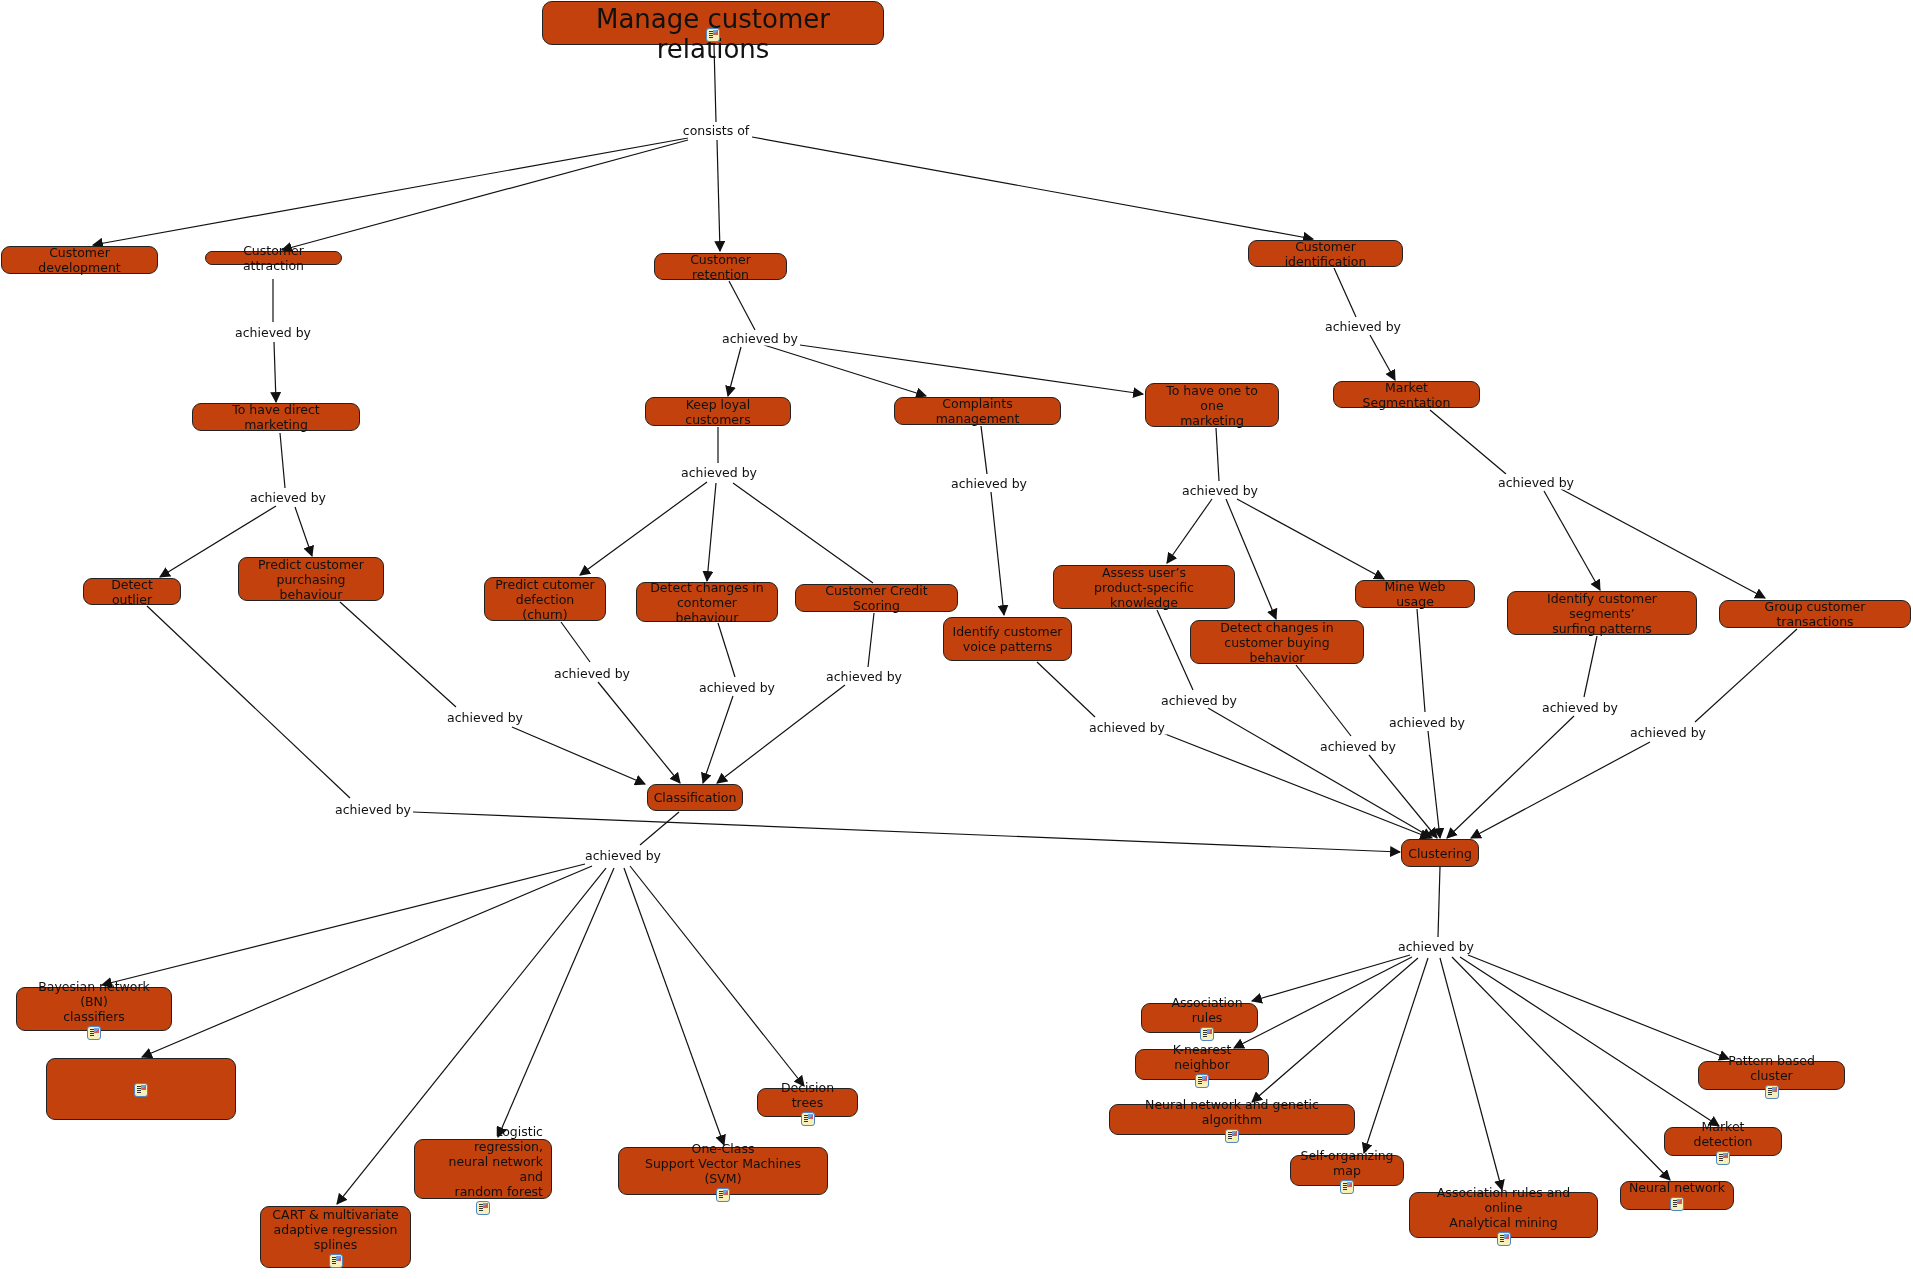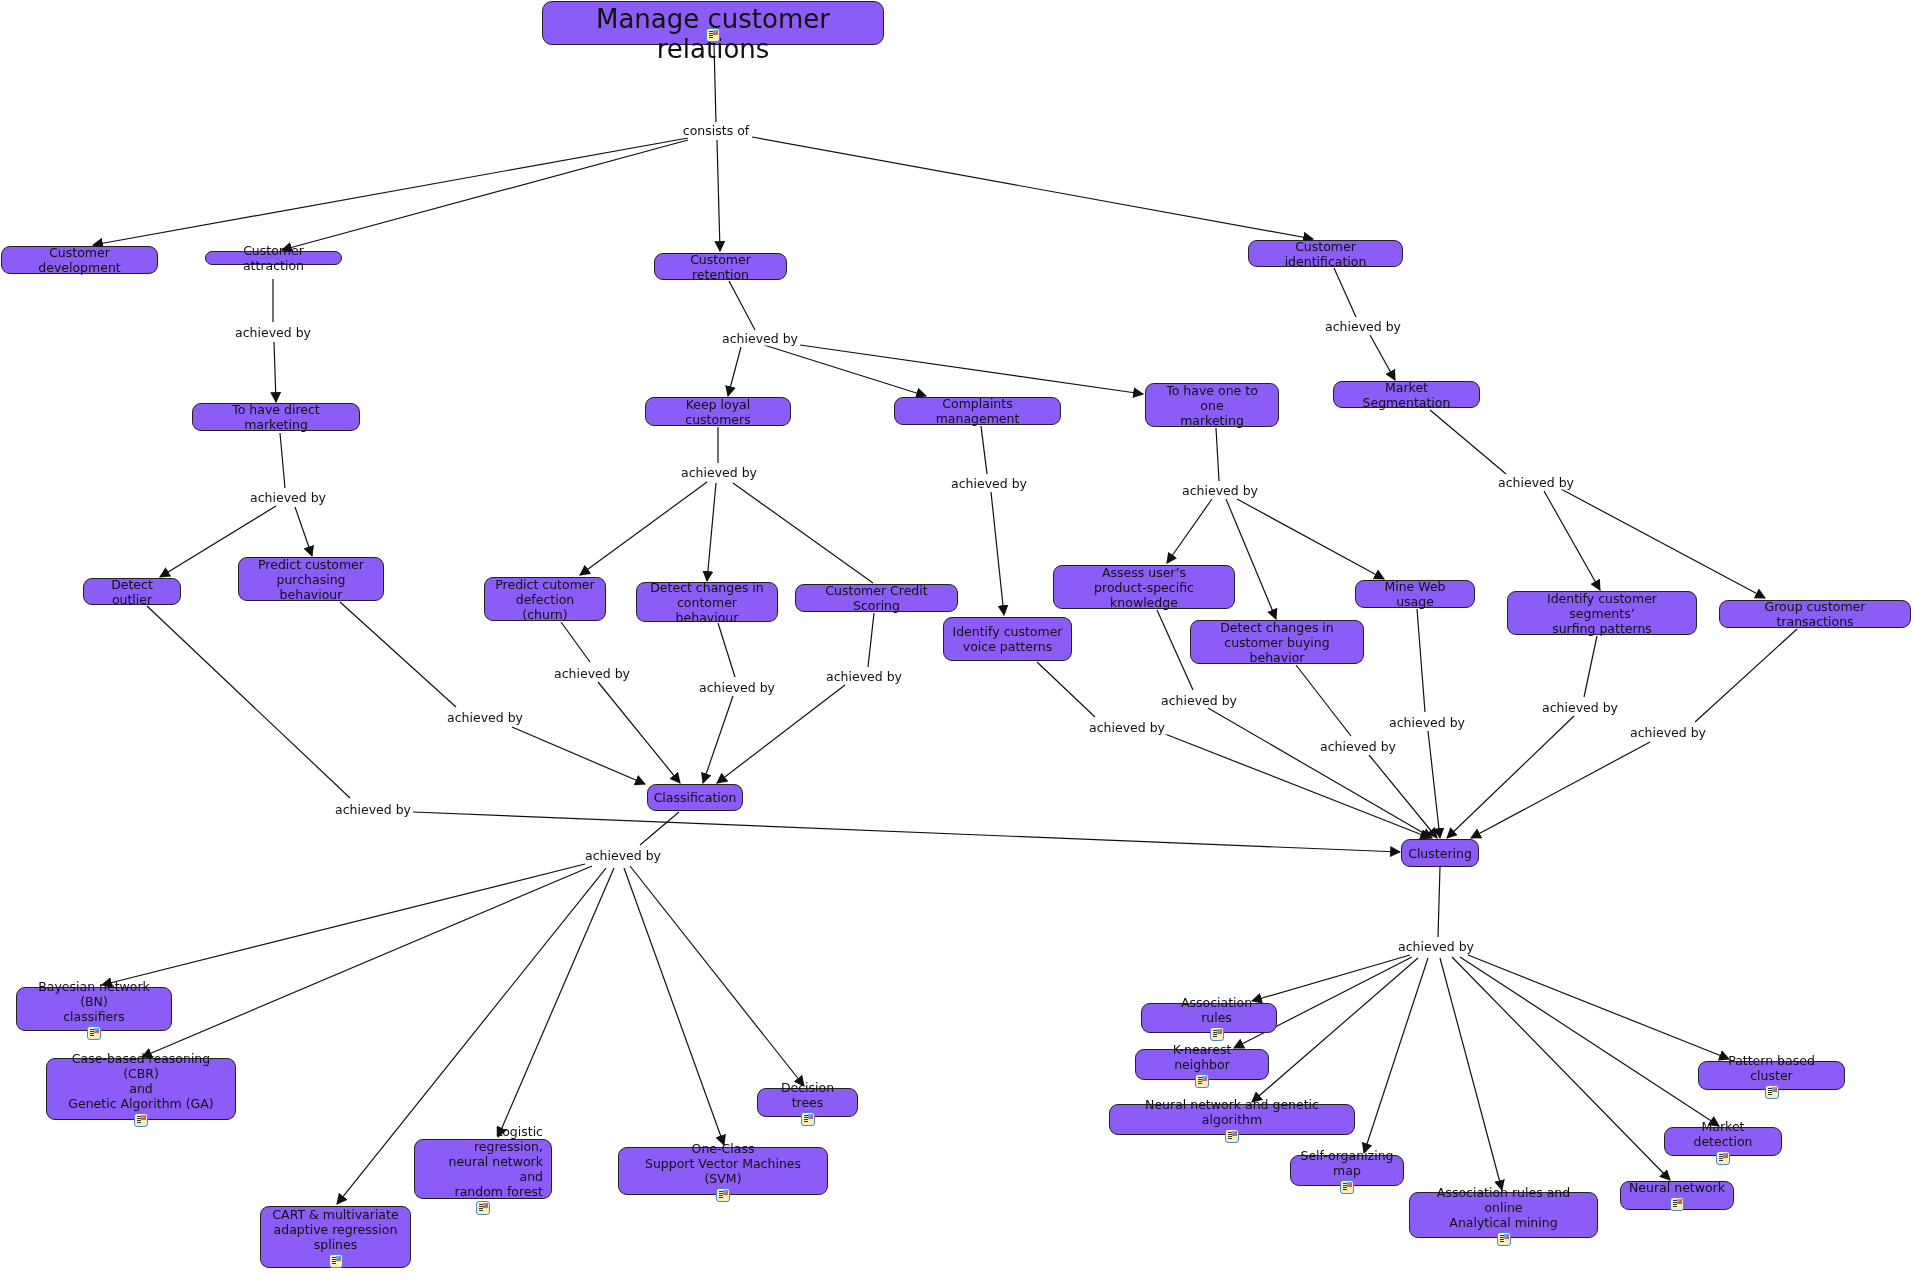--- a/index.html
+++ b/index.html
@@ -1,19 +1,19 @@
 <!DOCTYPE html>
 <html><head>
 <meta charset="utf-8">
 <style>
   html, body { margin:0; padding:0; background:#ffffff; }
   body { width:1913px; height:1279px; position:relative; overflow:hidden;
          font-family:"DejaVu Sans", sans-serif; color:#111; }
   #edges { position:absolute; left:0; top:0; width:1913px; height:1279px; }
-  .node { position:absolute; box-sizing:border-box; background:#8b5cf6;
+  .node { position:absolute; box-sizing:border-box; background:#c2410c;
           border:1.4px solid #222; border-radius:9px;
           display:flex; flex-direction:column; align-items:center; justify-content:center;
           font-size:12.5px; line-height:15px; text-align:center; padding:2px 8px; white-space:pre-line; }
   .node.title { font-size:26px; line-height:30px; padding:2px 8px 16px; border-radius:10px; justify-content:flex-start; }
   .node .lbl { white-space:pre-line; }
   .res { width:14px; height:14px; box-sizing:border-box; border:1.5px solid #4f86c6; border-radius:3px;
          background:#f6efb8; position:relative; margin-top:2px; flex:none; }
   .res::before { content:""; position:absolute; left:2px; top:2px; width:4px; height:7px;
          background:repeating-linear-gradient(#333 0 1px, transparent 1px 2px); }
   .res::after { content:""; position:absolute; right:1px; top:1px; width:5px; height:5px;
@@ -162,43 +162,40 @@
 <div class="node" style="left:647px;top:784px;width:96px;height:27px;">
   <span class="lbl">Classification</span></div>
 <div class="node" style="left:1401px;top:839px;width:78px;height:28px;">
   <span class="lbl">Clustering</span></div>
 
 <div class="node" style="left:16px;top:987px;width:156px;height:44px;">
   <span class="lbl">Bayesian network (BN)
 classifiers</span>
   <span class="res"></span></div>
 <div class="node" style="left:46px;top:1058px;width:190px;height:62px;">
-  <span class="lbl">Case-based reasoning (CBR)
-and
-Genetic Algorithm (GA)</span>
   <span class="res"></span></div>
 <div class="node" style="left:260px;top:1206px;width:151px;height:62px;">
   <span class="lbl">CART &amp; multivariate
 adaptive regression
 splines</span>
   <span class="res"></span></div>
 <div class="node" style="left:414px;top:1139px;width:138px;height:60px;text-align:right;">
   <span class="lbl">Logistic regression,
 neural network and
 random forest</span>
   <span class="res"></span></div>
 <div class="node" style="left:618px;top:1147px;width:210px;height:48px;">
   <span class="lbl">One-Class
 Support Vector Machines (SVM)</span>
   <span class="res"></span></div>
 <div class="node" style="left:757px;top:1088px;width:101px;height:29px;">
   <span class="lbl">Decision trees</span>
   <span class="res"></span></div>
 
-<div class="node" style="left:1141px;top:1003px;width:136px;height:30px;padding-left:23px;">
+<div class="node" style="left:1141px;top:1003px;width:117px;height:30px;padding-left:23px;">
   <span class="lbl">Association rules</span>
   <span class="res"></span></div>
 <div class="node" style="left:1135px;top:1049px;width:134px;height:31px;">
   <span class="lbl">K-nearest neighbor</span>
   <span class="res"></span></div>
 <div class="node" style="left:1109px;top:1104px;width:246px;height:31px;">
   <span class="lbl">Neural network and genetic algorithm</span>
   <span class="res"></span></div>
 <div class="node" style="left:1290px;top:1155px;width:114px;height:31px;">
   <span class="lbl">Self-organizing map</span>

